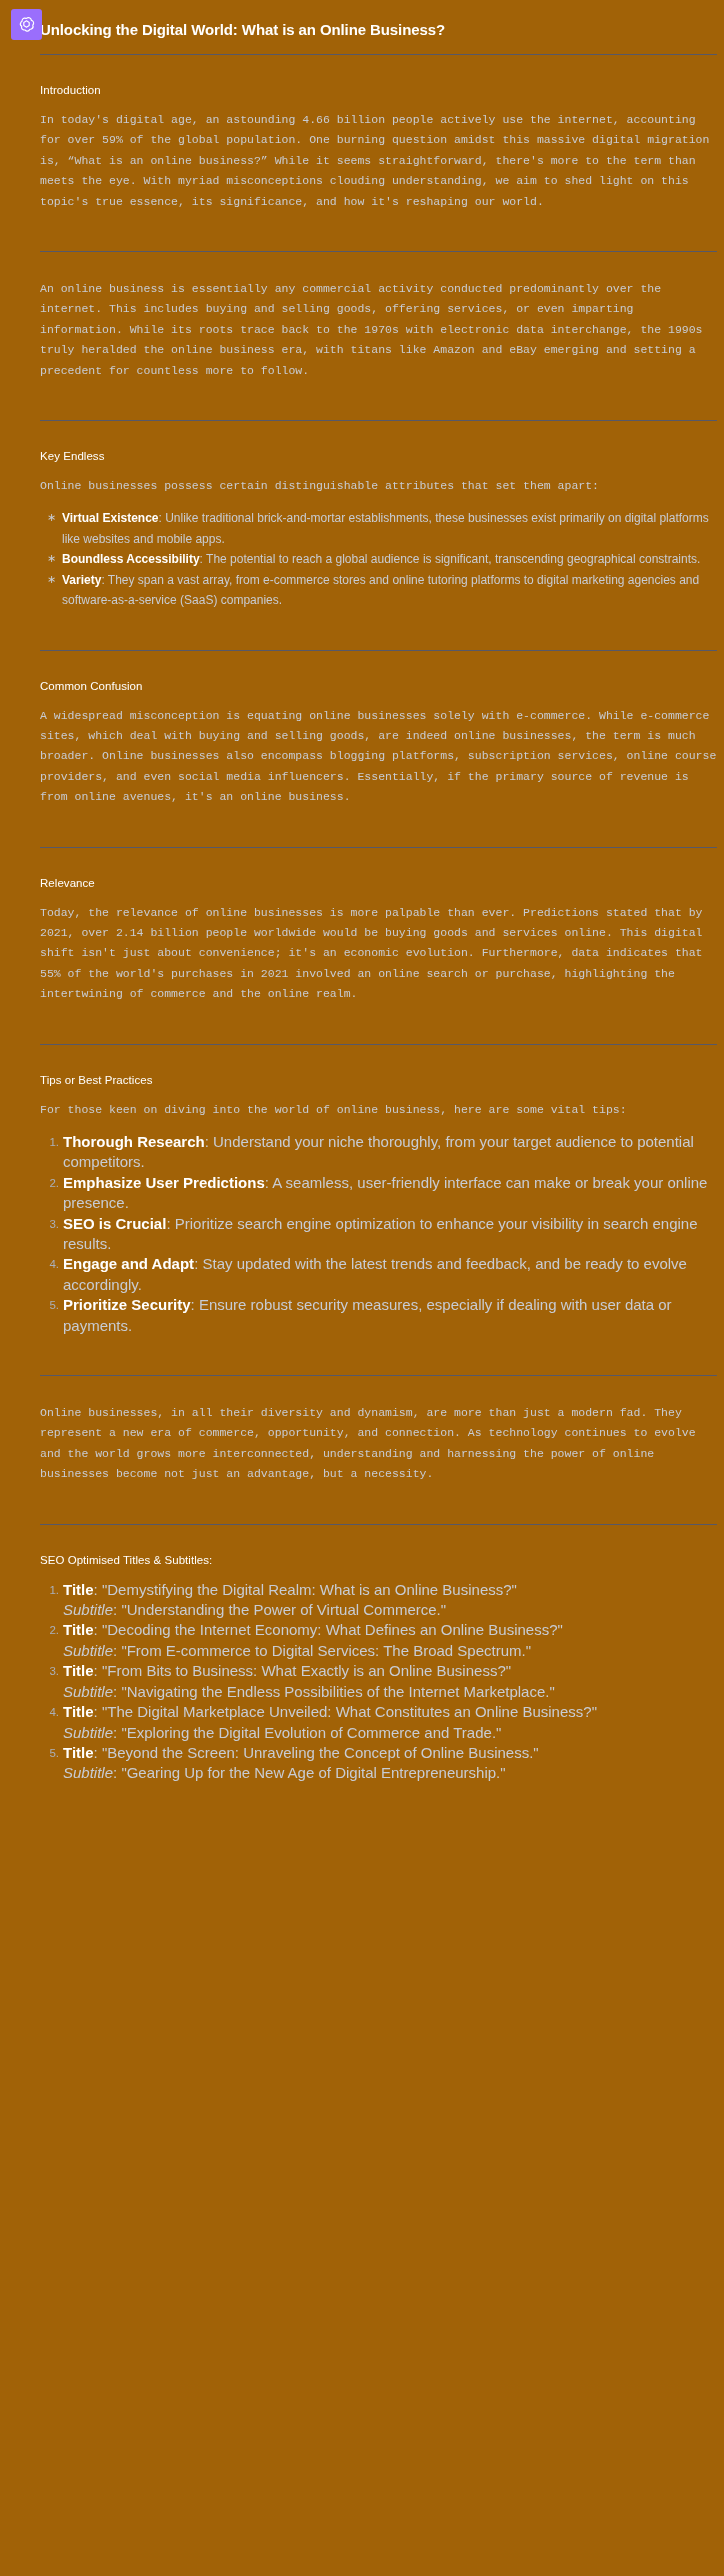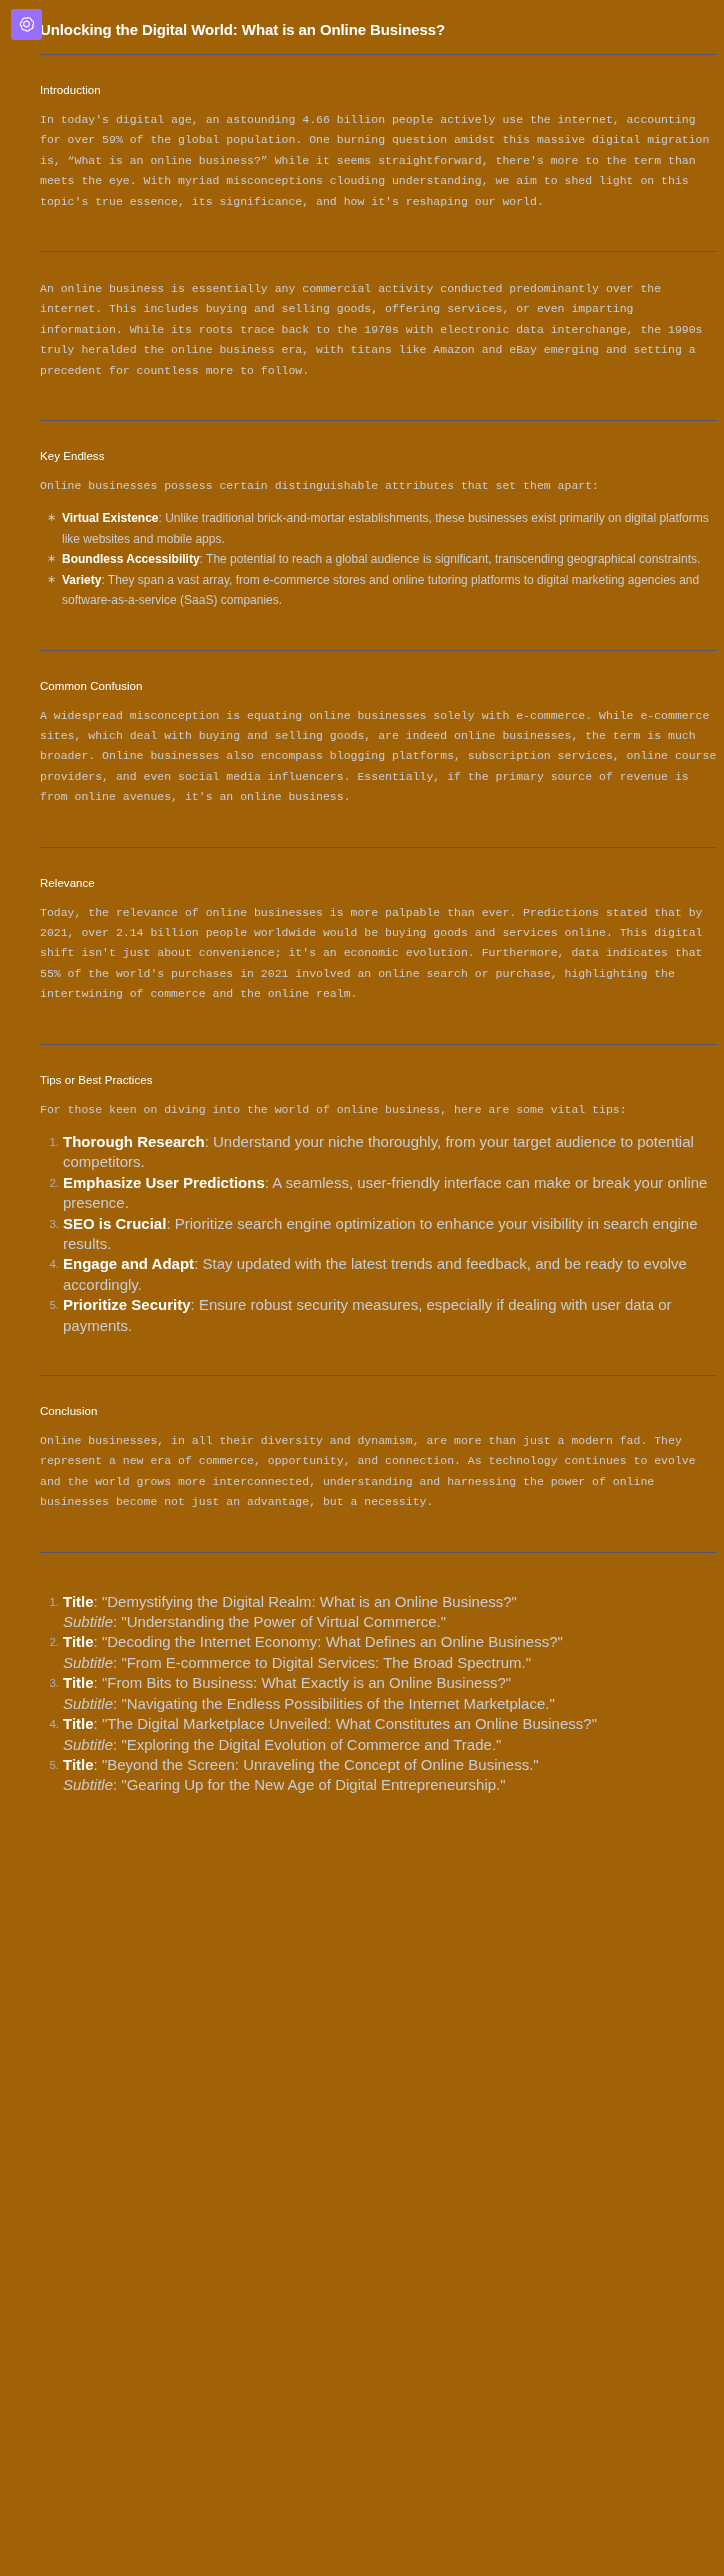--- a/index.html
+++ b/index.html
@@ -218,26 +218,26 @@
         <li><strong>Thorough Research</strong><span>: Understand your niche thoroughly, from your target audience to potential competitors.</span></li>
         <li><strong>Emphasize User Predictions</strong><span>: A seamless, user-friendly interface can make or break your online presence.</span></li>
         <li><strong>SEO is Crucial</strong><span>: Prioritize search engine optimization to enhance your visibility in search engine results.</span></li>
         <li><strong>Engage and Adapt</strong><span>: Stay updated with the latest trends and feedback, and be ready to evolve accordingly.</span></li>
         <li><strong>Prioritize Security</strong><span>: Ensure robust security measures, especially if dealing with user data or payments.</span></li>
       </ol>
     </section>
     <hr class="sep">
 
     <section class="block">
-      <h3 class="heading">Conclusion</h3>
       <p class="para">Online businesses, in all their diversity and dynamism, are more than just a modern fad. They represent a new era of commerce, opportunity, and connection. As technology continues to evolve and the world grows more interconnected, understanding and harnessing the power of online businesses become not just an advantage, but a necessity.</p>
     </section>
     <hr class="sep">
 
     <section class="block">
+      <h3 class="heading">SEO Optimised Titles &amp; Subtitles:</h3>
       <ol class="numbers seo">
         <li>
           <span class="line"><strong>Title</strong><span>: "Demystifying the Digital Realm: What is an Online Business?"</span></span>
           <span class="sub-line"><em>Subtitle</em><span>: "Understanding the Power of Virtual Commerce."</span></span>
         </li>
         <li>
           <span class="line"><strong>Title</strong><span>: "Decoding the Internet Economy: What Defines an Online Business?"</span></span>
           <span class="sub-line"><em>Subtitle</em><span>: "From E-commerce to Digital Services: The Broad Spectrum."</span></span>
         </li>
         <li>

